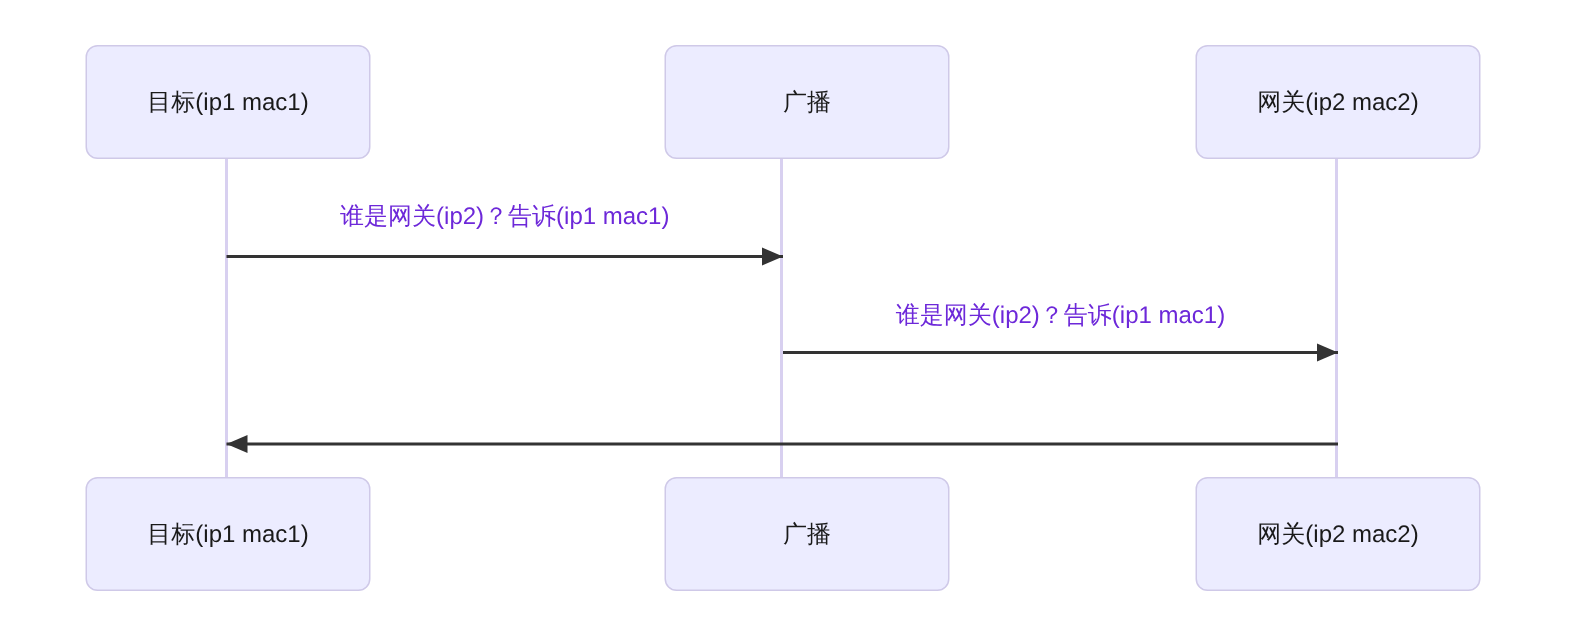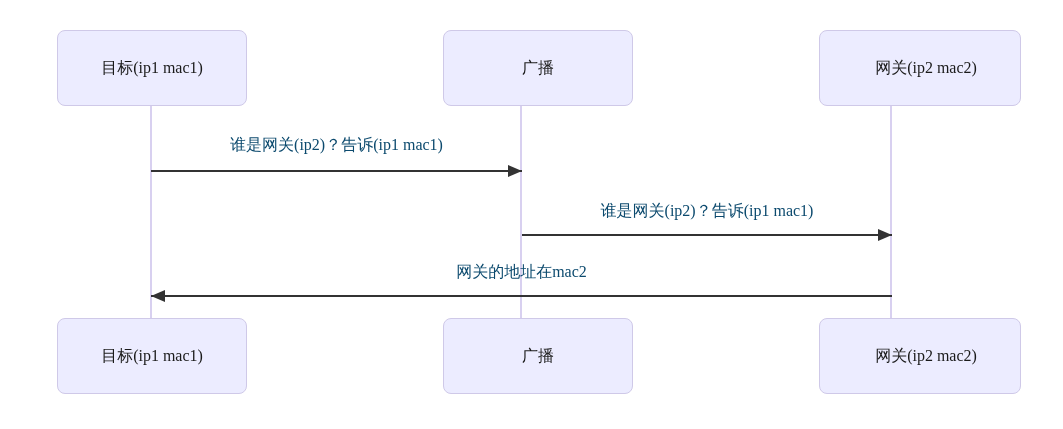--- a/index.html
+++ b/index.html
@@ -5,21 +5,21 @@
   html, body {
     margin: 0;
     padding: 0;
     background: #ffffff;
   }
   .canvas {
     position: relative;
     width: 1063px;
     height: 429px;
     background: #ffffff;
-    font-family: Liberation Serif, serif;
+    font-family: Liberation Sans, sans-serif;
     overflow: hidden;
   }
   
   .lifeline {
     position: absolute;
     top: 106px;
     height: 212px;
     width: 2px;
     background: #d8d0f0;
   }
@@ -40,27 +40,27 @@
     justify-content: center;
     font-size: 16px;
     color: #1a1a1a;
     text-align: center;
     box-sizing: content-box;
   }
   .row-top    { top: 30px; }
   .row-bottom { top: 318px; }
   .col-1 { left: 57px; }
   .col-2 { left: 443px; }
-  .col-3 { left: 819px; padding-left: 12px; }
+  .col-3 { left: 797px; }
 
   
   .msg-label {
     position: absolute;
     font-size: 16px;
-    color: #0c4a6e;
+    color: #6d28d9;
     text-align: center;
     line-height: 22px;
     white-space: nowrap;
   }
   .lbl-1 { left: 151px; width: 371px; top: 134px; }
   .lbl-2 { left: 522px; width: 370px; top: 200px; }
   .lbl-3 { left: 151px; width: 741px; top: 261px; }
 
   .msg-line {
     position: absolute;
@@ -120,18 +120,17 @@
   <div class="msg-label lbl-1">谁是网关(ip2)？告诉(ip1 mac1)</div>
   <div class="msg-line line-1">
     <div class="arrowhead right"></div>
   </div>
 
   <div class="msg-label lbl-2">谁是网关(ip2)？告诉(ip1 mac1)</div>
   <div class="msg-line line-2">
     <div class="arrowhead right"></div>
   </div>
 
-  <div class="msg-label lbl-3">网关的地址在mac2</div>
   <div class="msg-line line-3">
     <div class="arrowhead left"></div>
   </div>
 
 </div>
 
 </body></html>

